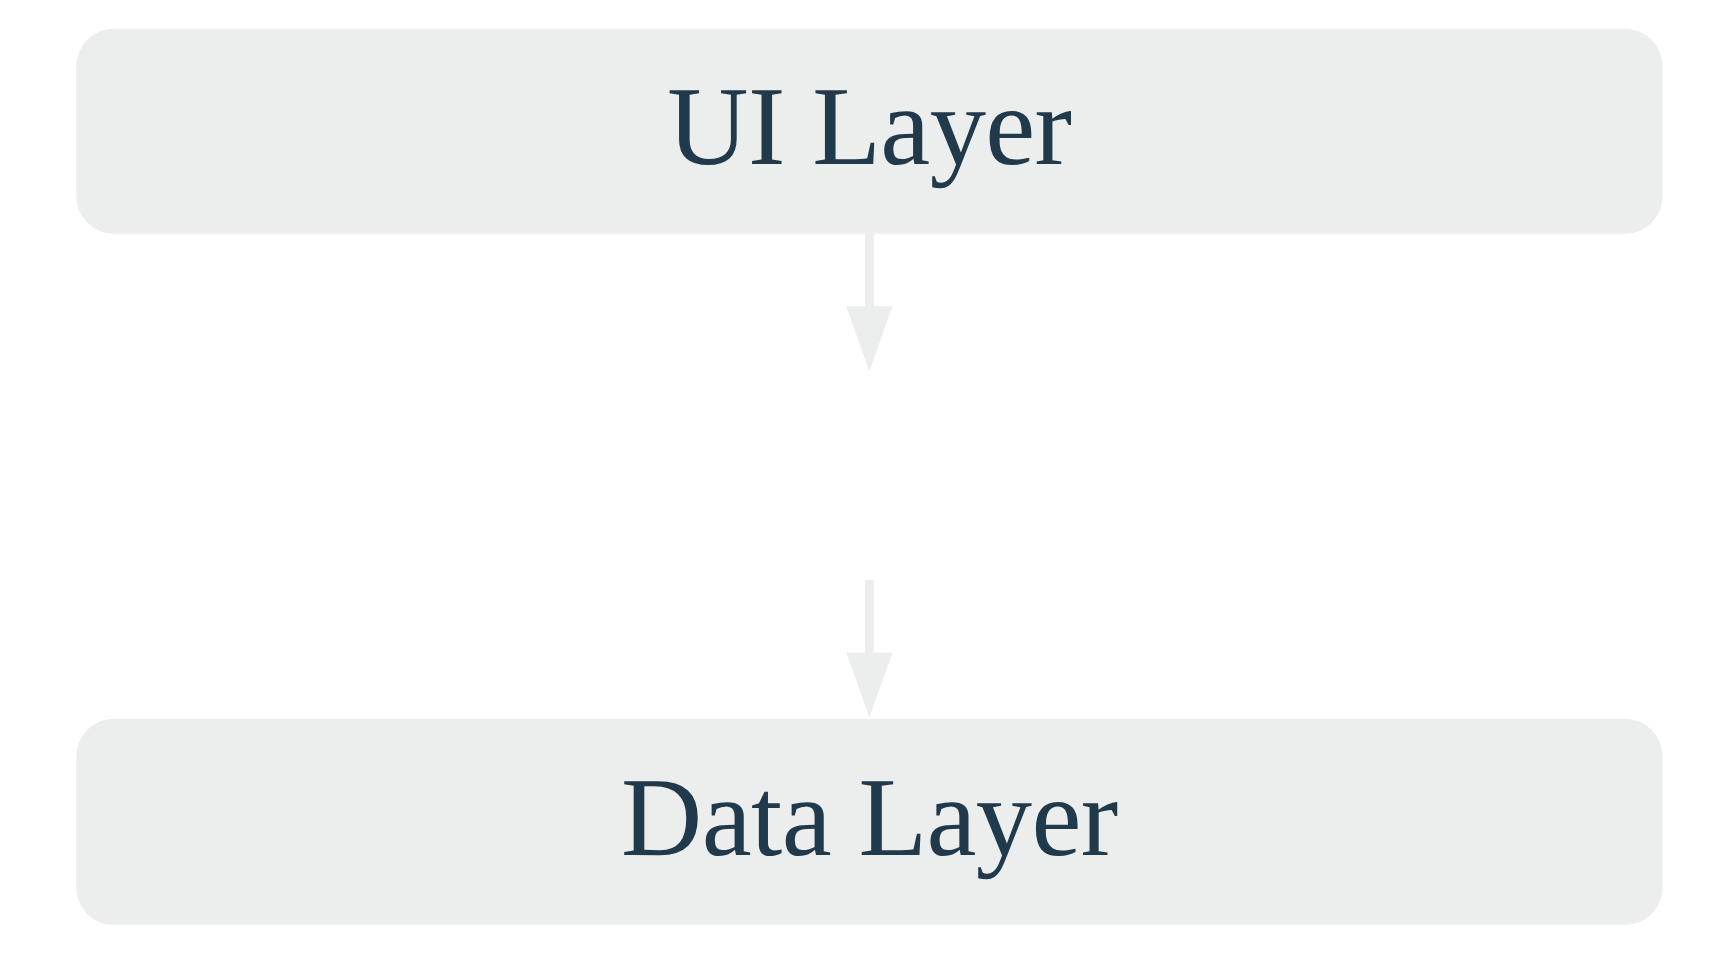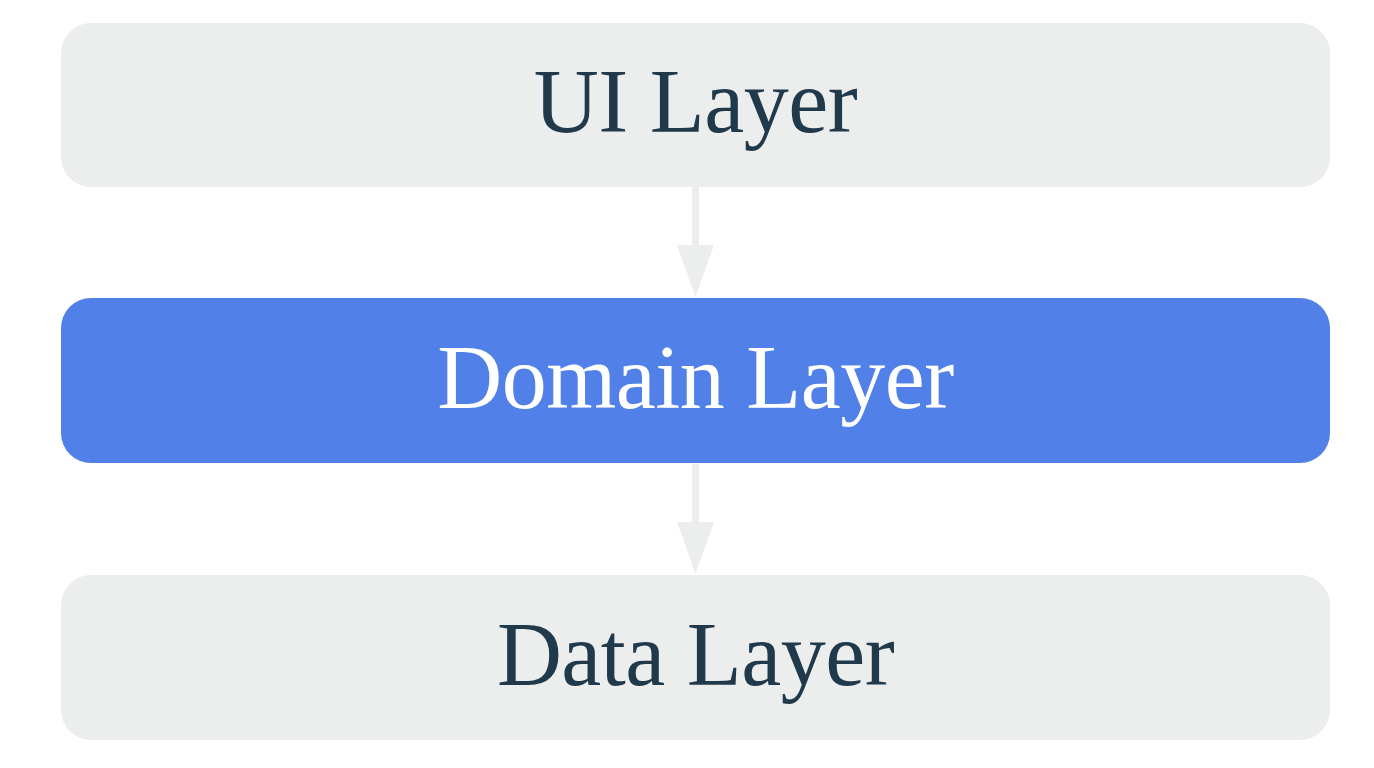--- a/index.html
+++ b/index.html
@@ -54,23 +54,20 @@
     <span class="node-label">UI Layer</span>
   </div>
 
   <svg class="arrow" id="arrow-1" viewBox="0 0 37 110" aria-hidden="true">
     <g fill="#ECEDED">
       <rect x="15" y="0" width="7" height="62"></rect>
       <polygon points="0,58 37,58 18.5,110"></polygon>
     </g>
   </svg>
 
-  <div class="node" id="node-domain" style="background: rgb(80, 128, 232); color: rgb(255, 255, 255);">
-    <span class="node-label">Domain Layer</span>
-  </div>
 
   <svg class="arrow" id="arrow-2" viewBox="0 0 37 110" aria-hidden="true">
     <g fill="#ECEDED">
       <rect x="15" y="0" width="7" height="62"></rect>
       <polygon points="0,58 37,58 18.5,110"></polygon>
     </g>
   </svg>
 
   <div class="node" id="node-data" style="background: rgb(236, 237, 237); color: rgb(32, 57, 75); align-items: center;">
     <span class="node-label">Data Layer</span>

